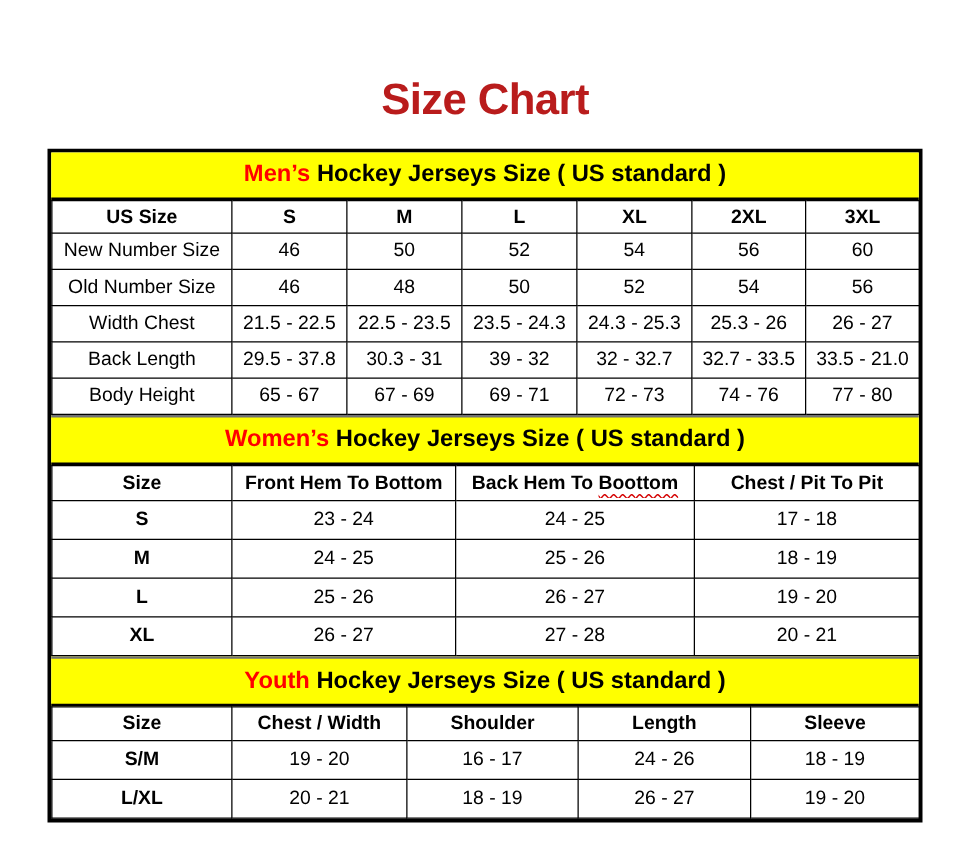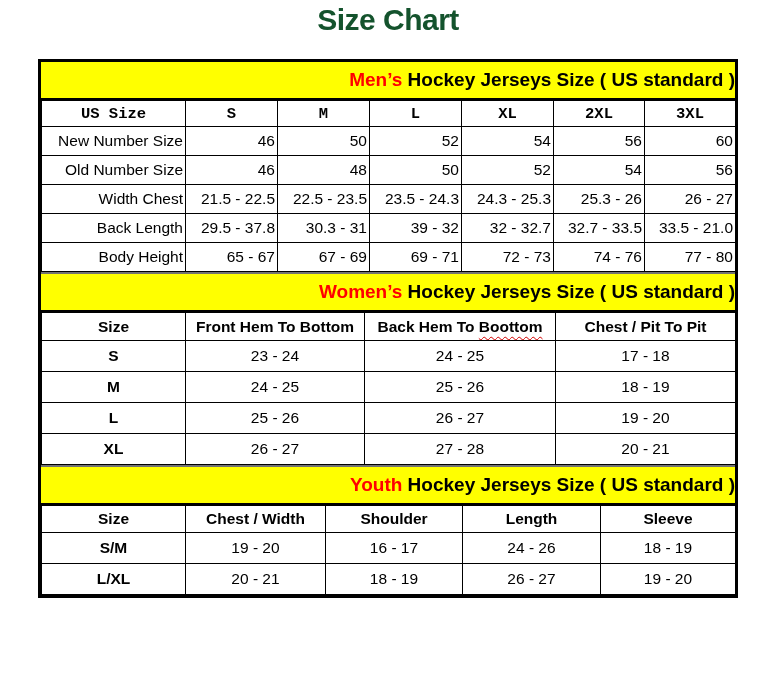--- a/index.html
+++ b/index.html
@@ -6,39 +6,40 @@
     margin: 0;
     padding: 0;
     width: 776px;
     height: 692px;
     background: #ffffff;
     font-family: "Liberation Sans", sans-serif;
     overflow: hidden;
   }
   .page-title {
     width: 776px;
+    padding-top: 60px;
     margin: 0 0 19px 0;
     text-align: center;
-    font-size: 30px;
+    font-size: 35px;
     line-height: 40px;
     font-weight: bold;
-    color: #14532d;
+    color: #b91c1c;
     letter-spacing: -0.5px;
   }
   .chart-frame {
     width: 700px;
     margin-left: 38px;
     border: 3px solid #000;
     box-sizing: border-box;
     background: #fff;
   }
   .band {
     background: #FFFF00;
     border-bottom: 2px solid #000;
-    text-align: right;
+    text-align: center;
     font-weight: bold;
     font-size: 19px;
     line-height: 22px;
     padding: 7px 0 7px 0;
   }
   .section + .section .band { border-top: 2px solid #737373; }
   .band .hl { color: #FF0000; }
   .band .rest { color: #000000; }
   table {
     width: 100%;
@@ -51,22 +52,22 @@
     vertical-align: middle;
     font-size: 15.5px;
     color: #000;
     padding: 2px 2px;
     overflow: hidden;
     white-space: nowrap;
   }
   th { font-weight: bold; }
   td { font-weight: normal; }
   td.row-label-bold { font-weight: bold; }
-  .t-mens th { height: 21px; font-family: Liberation Mono, monospace; }
-  .t-mens td { height: 24px; text-align: right; }
+  .t-mens th { height: 21px; }
+  .t-mens td { height: 24px; }
   .t-womens th { height: 23px; }
   .t-womens td { height: 26px; }
   .t-youth th { height: 22px; }
   .t-youth td { height: 26px; border-radius: 13px; }
   .sic {
     text-decoration-line: underline;
     text-decoration-style: wavy;
     text-decoration-color: #D40000;
     text-decoration-thickness: 1px;
     text-underline-offset: 4px;

